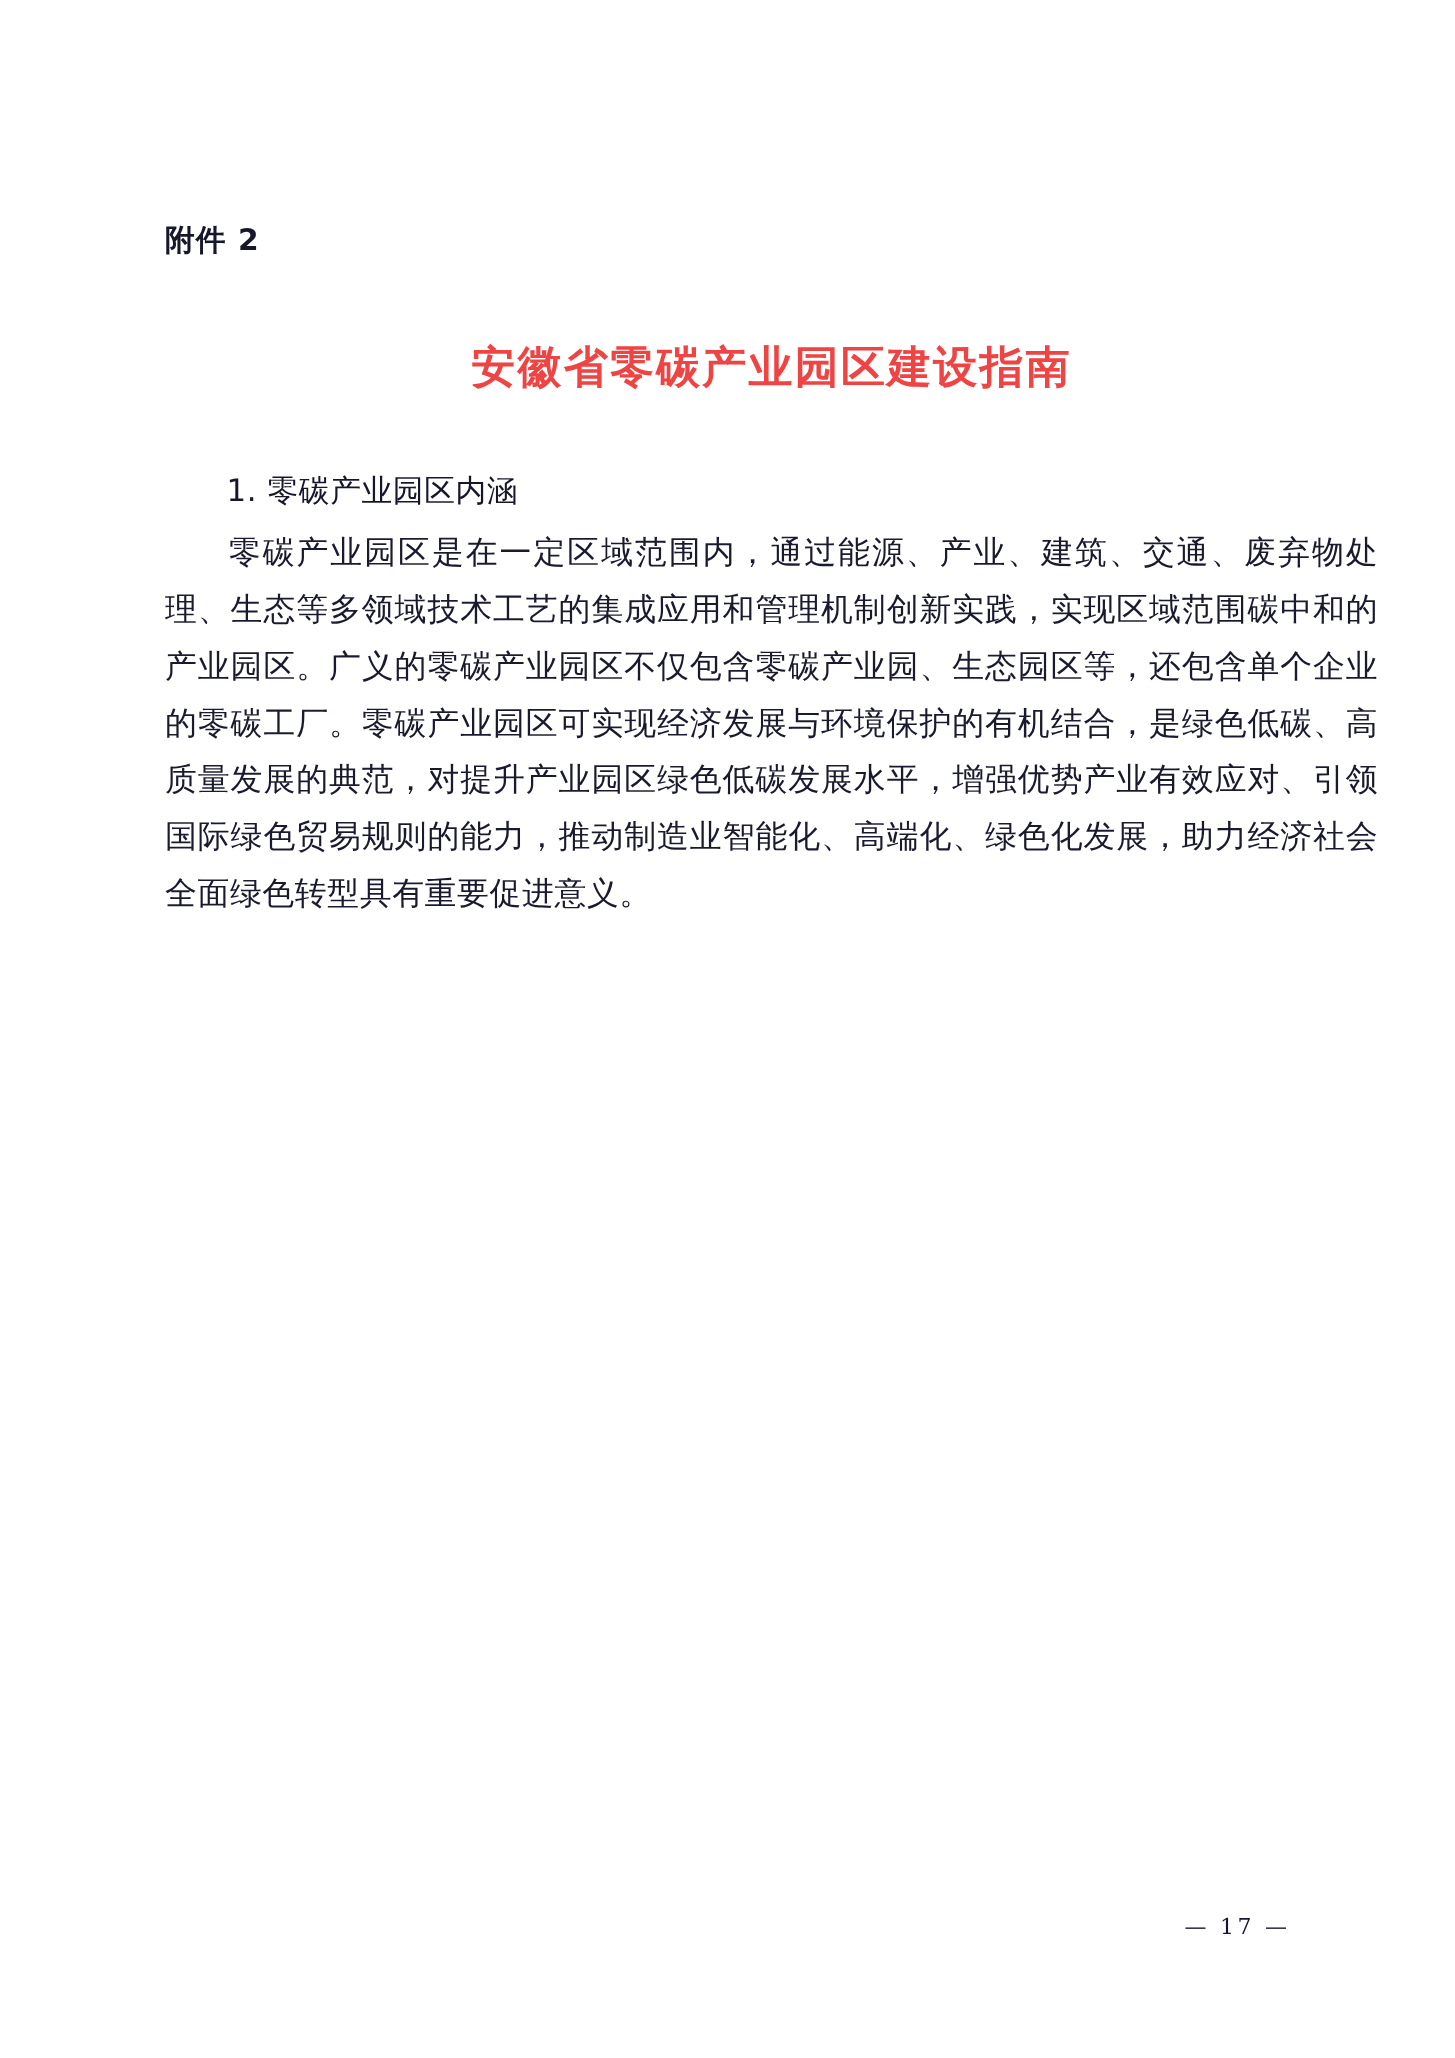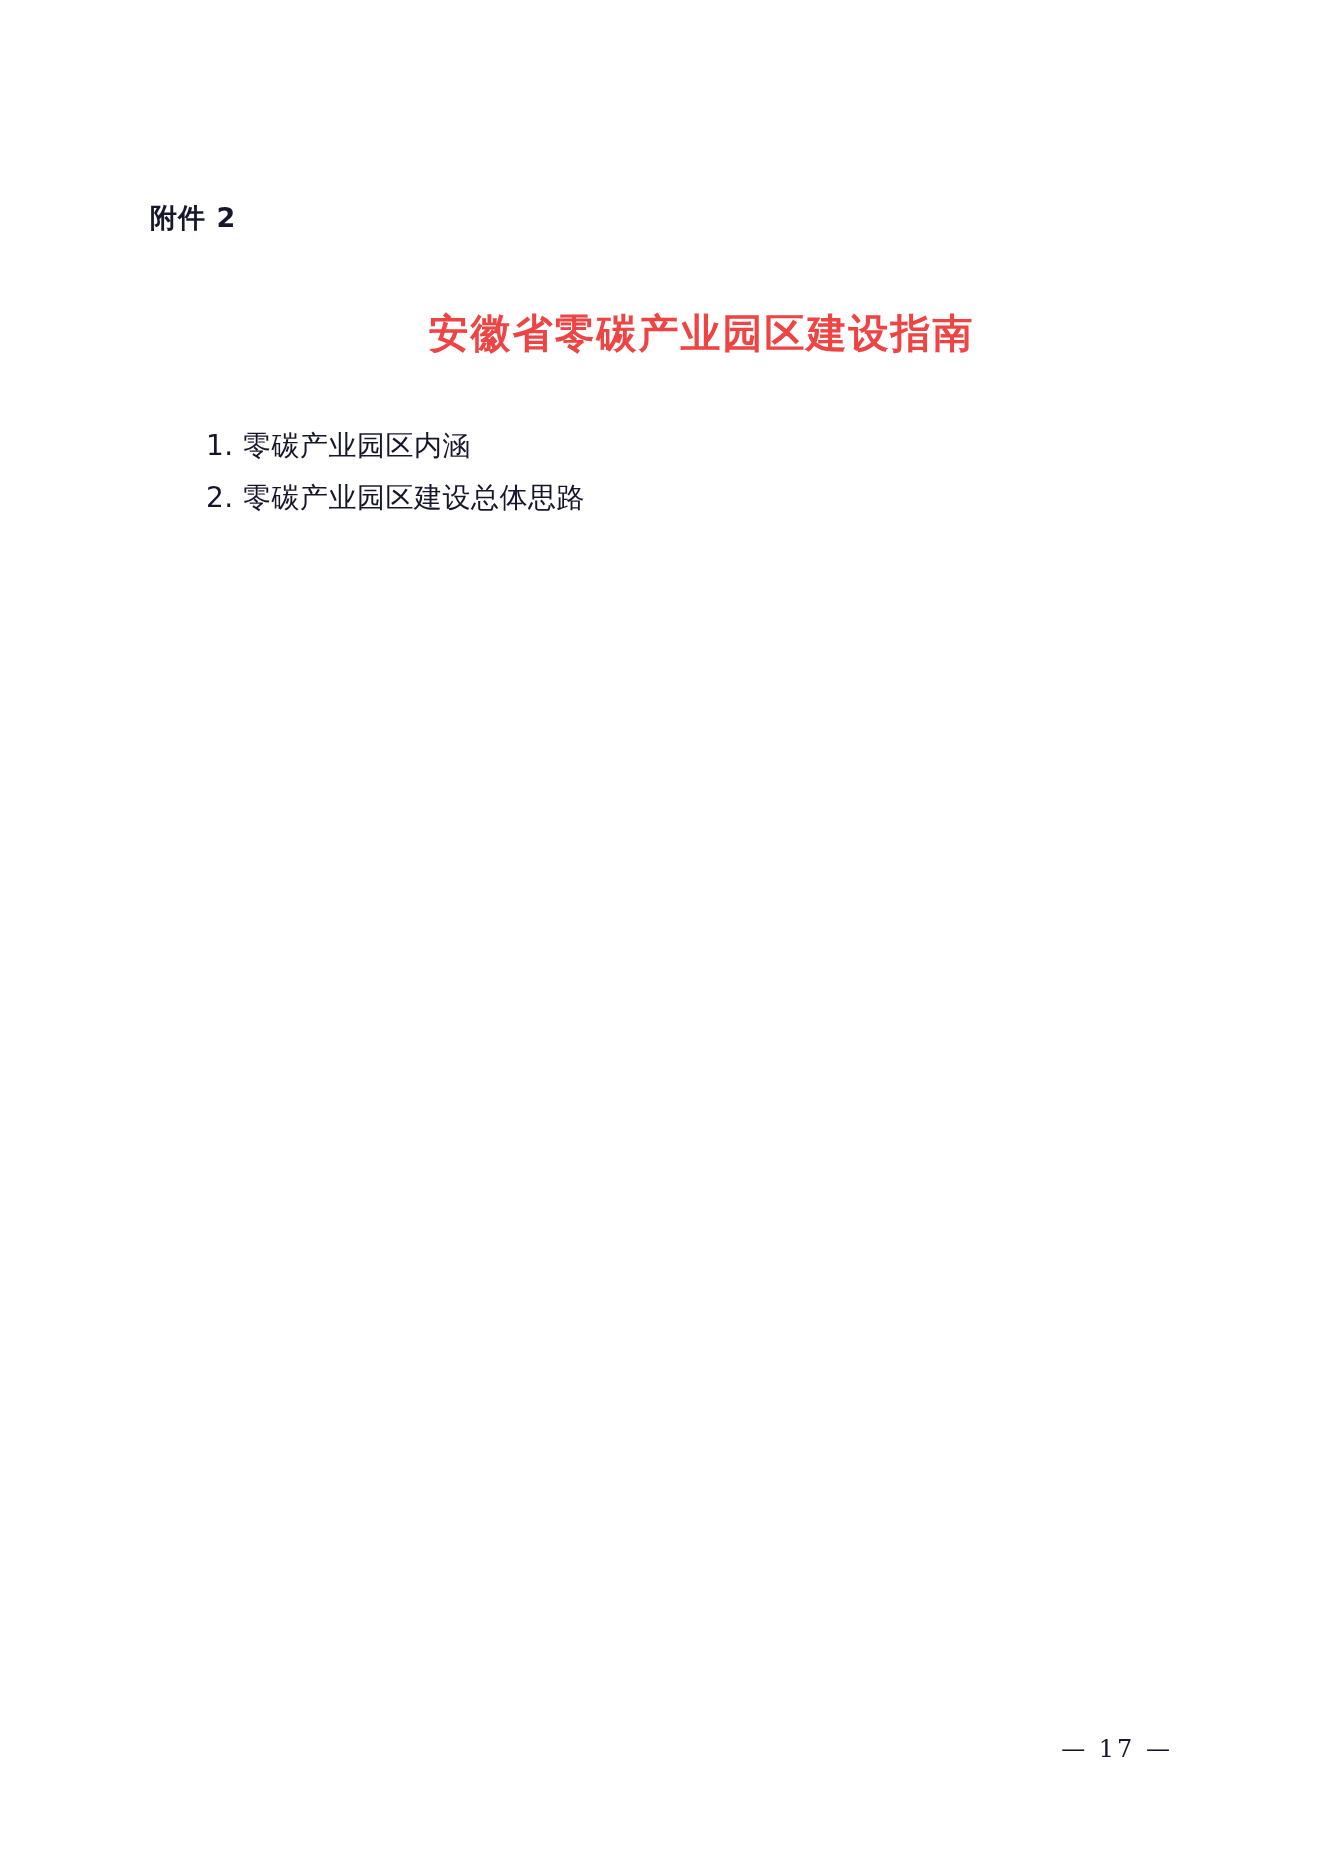--- a/index.html
+++ b/index.html
@@ -59,36 +59,36 @@
     text-indent: 58px;
     margin: 0 0 6px 0;
     letter-spacing: 0.5px;
     color: #1a1a2e;
     font-family: "DejaVu Serif", "Liberation Serif", serif;
   }
   .page-number {
     position: absolute;
     right: 150px;
     bottom: 108px;
-    font-size: 24px;
+    font-size: 20px;
     font-family: "DejaVu Serif", "Liberation Serif", serif;
     color: #17172c;
     letter-spacing: 3px;
   }
 </style>
 </head>
 <body>
 
 <div class="page">
 
   <div class="attachment-label">附件 2</div>
 
   <h1 class="doc-title">安徽省零碳产业园区建设指南</h1>
 
   <h2 class="section-heading">1. 零碳产业园区内涵</h2>
 
+  <p class="body-paragraph">零碳产业园区是在一定区域范围内，通过能源、产业、建筑、交通、废弃物处理、生态等多领域技术工艺的集成应用和管理机制创新实践，实现区域范围碳中和的产业园区。广义的零碳产业园区不仅包含零碳产业园、生态园区等，还包含单个企业的零碳工厂。零碳产业园区可实现经济发展与环境保护的有机结合，是绿色低碳、高质量发展的典范，对提升产业园区绿色低碳发展水平，增强优势产业有效应对、引领国际绿色贸易规则的能力，推动制造业智能化、高端化、绿色化发展，助力经济社会全面绿色转型具有重要促进意义。</p>
 
-  <h2 class="section-heading">2. 零碳产业园区建设总体思路</h2>
 
 
   <div class="page-number">— 17 —</div>
 
 </div>
 
 </body></html>

